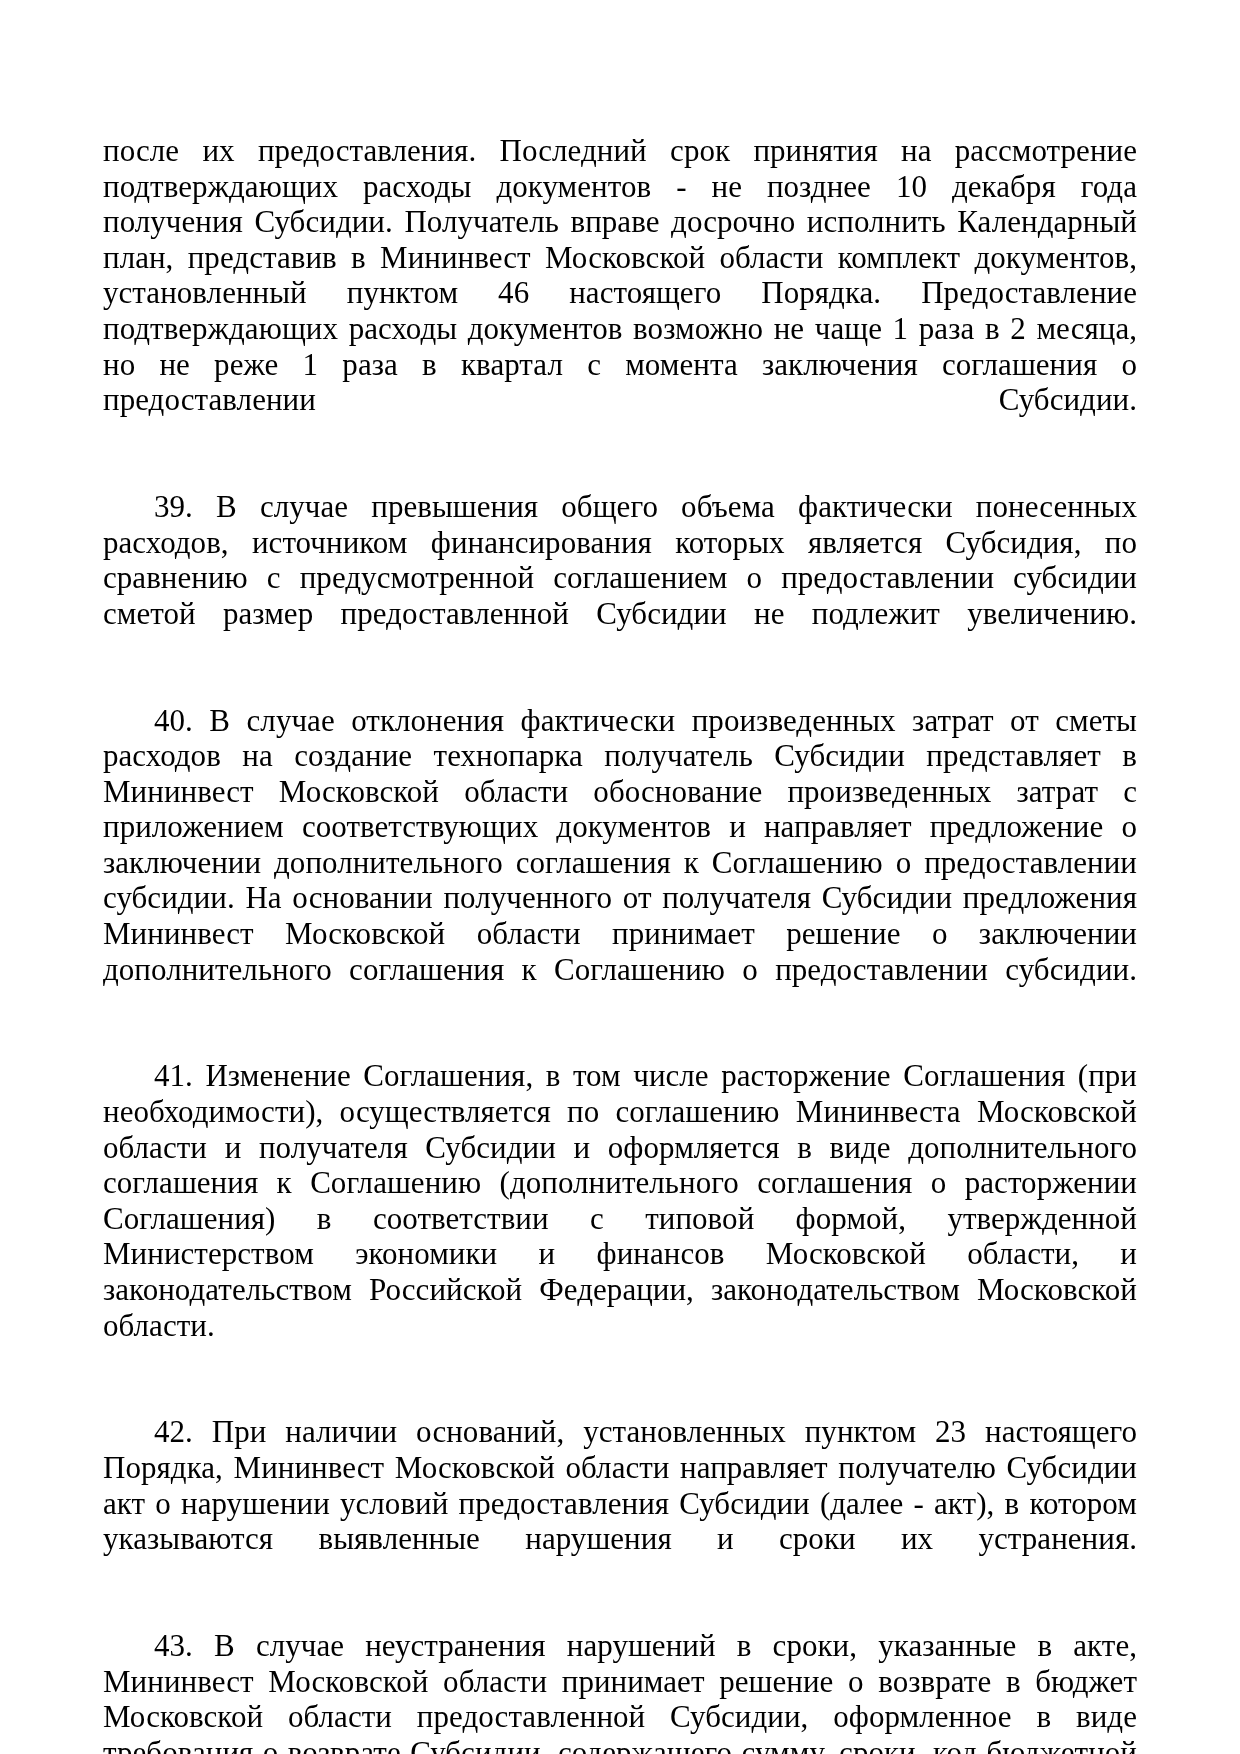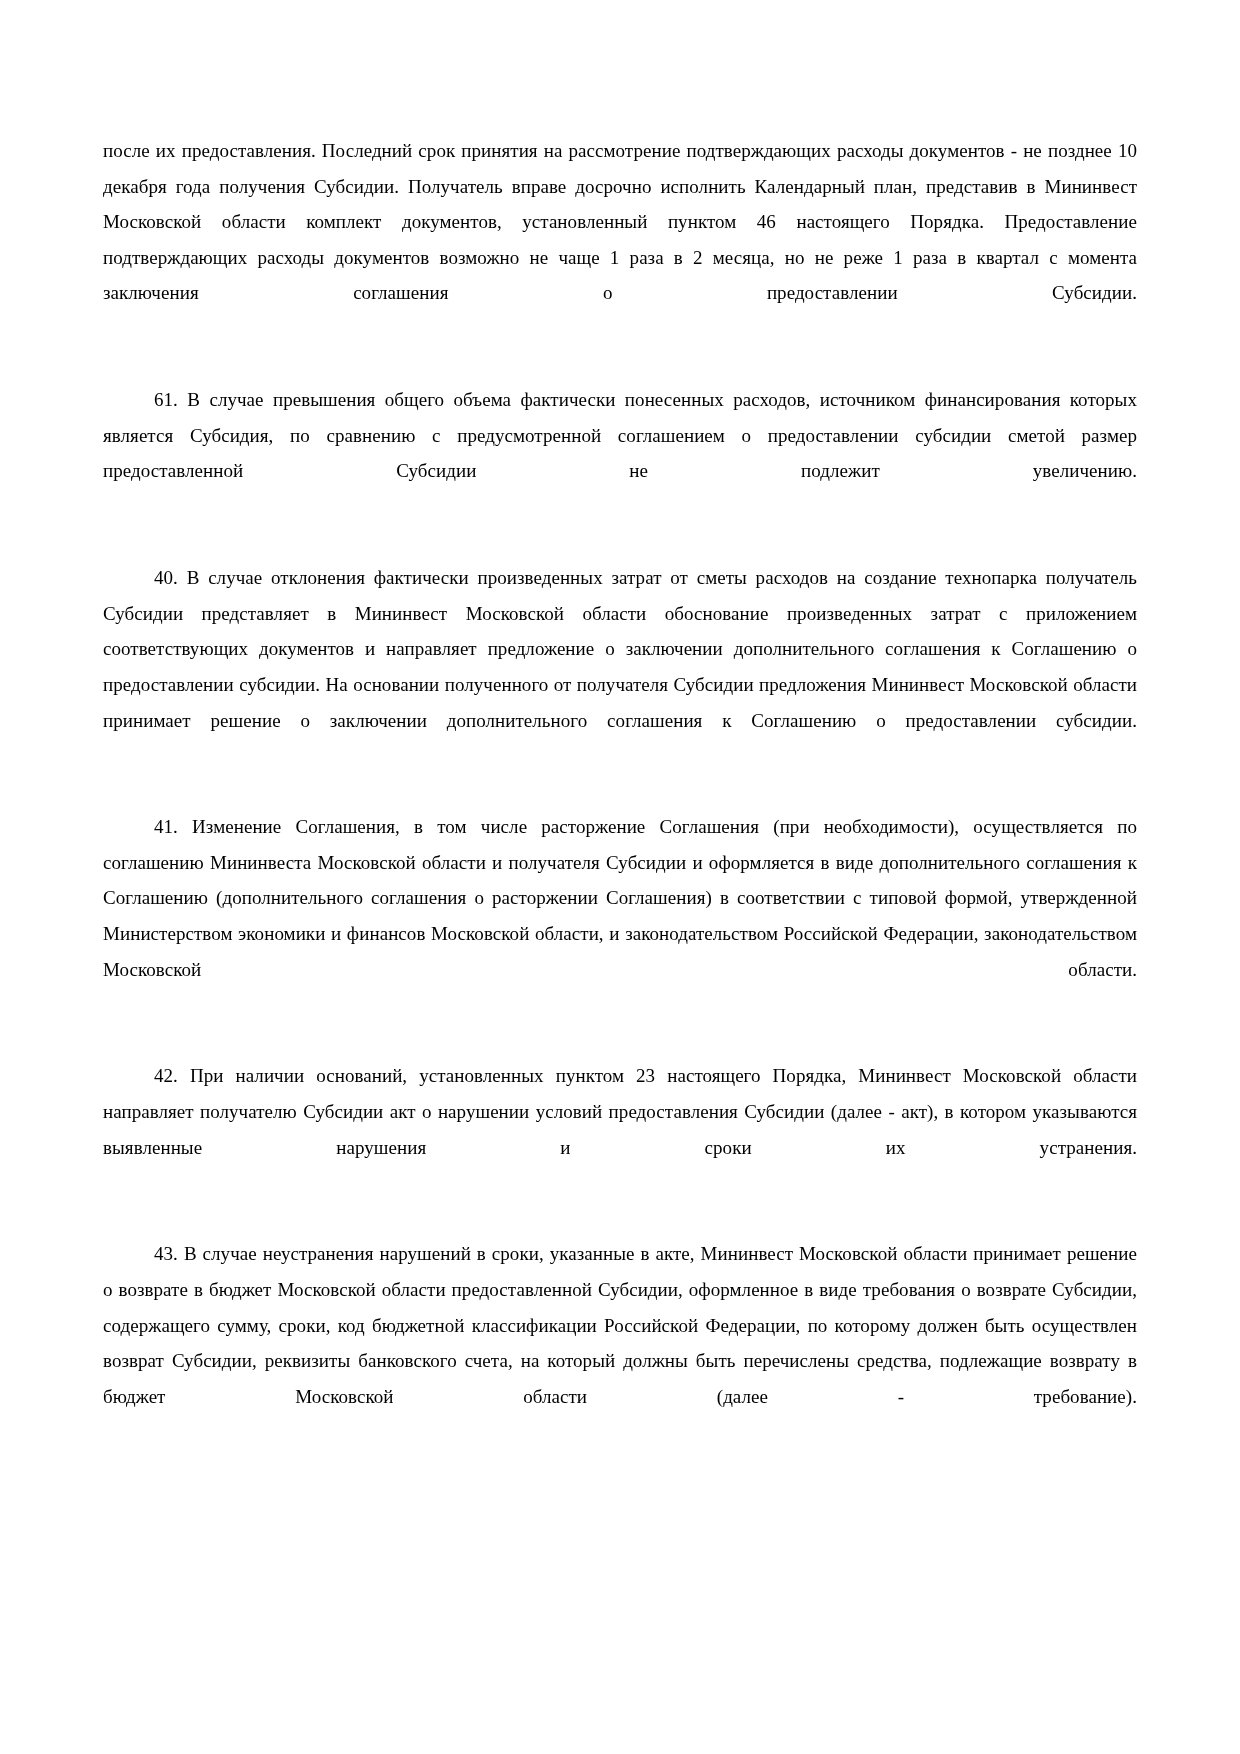--- a/index.html
+++ b/index.html
@@ -17,21 +17,21 @@
     padding: 133px 103px 60px 103px;
     font-family: "Liberation Serif", "DejaVu Serif", serif;
     color: #000000;
     overflow: hidden;
   }
   .doc-body {
     width: 1034px;
   }
   p.para {
     margin: 0 0 0 0;
-    font-size: 19px;
+    font-size: 31px;
     line-height: 35.6px;
     text-align: justify;
     text-justify: inter-word;
     letter-spacing: 0.05px;
     word-spacing: 0.2px;
     -webkit-hyphens: none;
     hyphens: none;
   }
   p.para.indent {
     text-indent: 51px;
@@ -52,21 +52,21 @@
 </head>
 <body>
 
 <div class="page">
   <div class="doc-body">
 
     <p class="para cont">после их предоставления. Последний срок принятия на рассмотрение подтверждающих расходы документов - не позднее 10 декабря года получения Субсидии. Получатель вправе досрочно исполнить Календарный план, представив в Мининвест Московской области комплект документов, установленный пунктом 46 настоящего Порядка. Предоставление подтверждающих расходы документов возможно не чаще 1 раза в 2 месяца, но не реже 1 раза в квартал с момента заключения соглашения о предоставлении Субсидии.</p>
 
     <div class="gap"></div>
 
-    <p class="para indent">61. В случае превышения общего объема фактически понесенных расходов, источником финансирования которых является Субсидия, по сравнению с предусмотренной соглашением о предоставлении субсидии сметой размер предоставленной Субсидии не подлежит увеличению.</p>
+    <p class="para indent">39. В случае превышения общего объема фактически понесенных расходов, источником финансирования которых является Субсидия, по сравнению с предусмотренной соглашением о предоставлении субсидии сметой размер предоставленной Субсидии не подлежит увеличению.</p>
 
     <div class="gap"></div>
 
     <p class="para indent">40. В случае отклонения фактически произведенных затрат от сметы расходов на создание технопарка получатель Субсидии представляет в Мининвест Московской области обоснование произведенных затрат с приложением соответствующих документов и направляет предложение о заключении дополнительного соглашения к Соглашению о предоставлении субсидии. На основании полученного от получателя Субсидии предложения Мининвест Московской области принимает решение о заключении дополнительного соглашения к Соглашению о предоставлении субсидии.</p>
 
     <div class="gap"></div>
 
     <p class="para indent">41. Изменение Соглашения, в том числе расторжение Соглашения (при необходимости), осуществляется по соглашению Мининвеста Московской области и получателя Субсидии и оформляется в виде дополнительного соглашения к Соглашению (дополнительного соглашения о расторжении Соглашения) в соответствии с типовой формой, утвержденной Министерством экономики и финансов Московской области, и законодательством Российской Федерации, законодательством Московской области.</p>
 
     <div class="gap"></div>

